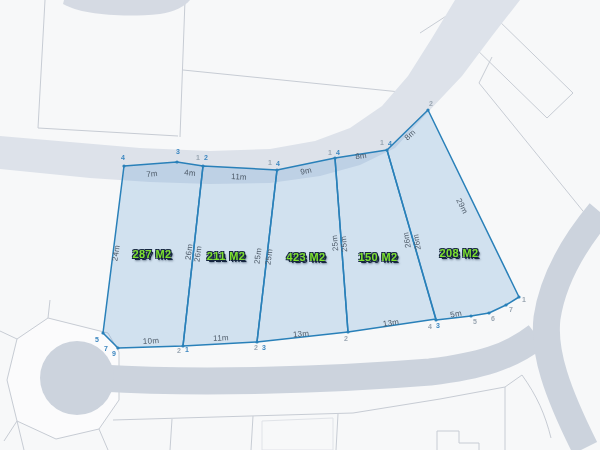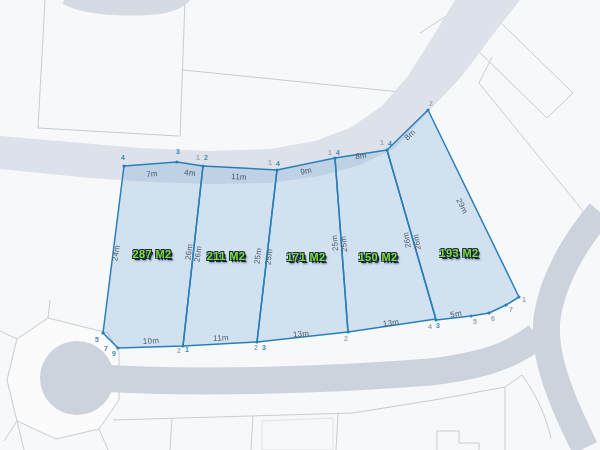--- a/index.html
+++ b/index.html
@@ -125,23 +125,23 @@
   <div class="lbl" style="--x:258px;--y:256px;--r:-83deg">25m</div>
   <div class="lbl" style="--x:269px;--y:257px;--r:-83deg">25m</div>
   <div class="lbl" style="--x:335px;--y:243px;--r:-95deg">25m</div>
   <div class="lbl" style="--x:344px;--y:244px;--r:-95deg">25m</div>
   <div class="lbl" style="--x:407px;--y:240px;--r:-99deg">26m</div>
   <div class="lbl" style="--x:417px;--y:242px;--r:-99deg">26m</div>
   <div class="lbl" style="--x:462px;--y:206px;--r:63deg">29m</div>
 
   <div class="area" style="--x:152px;--y:254px">287 M2</div>
   <div class="area" style="--x:226px;--y:256px">211 M2</div>
-  <div class="area" style="--x:306px;--y:257px">171 M2</div>
+  <div class="area" style="--x:306px;--y:257px">423 M2</div>
   <div class="area" style="--x:378px;--y:257px">150 M2</div>
-  <div class="area" style="--x:459px;--y:253px">193 M2</div>
+  <div class="area" style="--x:459px;--y:253px">208 M2</div>
 
   <div class="mk b" style="--x:123px;--y:157px">4</div>
   <div class="mk b" style="--x:178px;--y:151px">3</div>
   <div class="mk g" style="--x:198px;--y:157px">1</div>
   <div class="mk b" style="--x:206px;--y:157px">2</div>
   <div class="mk g" style="--x:270px;--y:162px">1</div>
   <div class="mk b" style="--x:278px;--y:163px">4</div>
   <div class="mk g" style="--x:330px;--y:152px">1</div>
   <div class="mk b" style="--x:338px;--y:152px">4</div>
   <div class="mk g" style="--x:382px;--y:142px">1</div>

